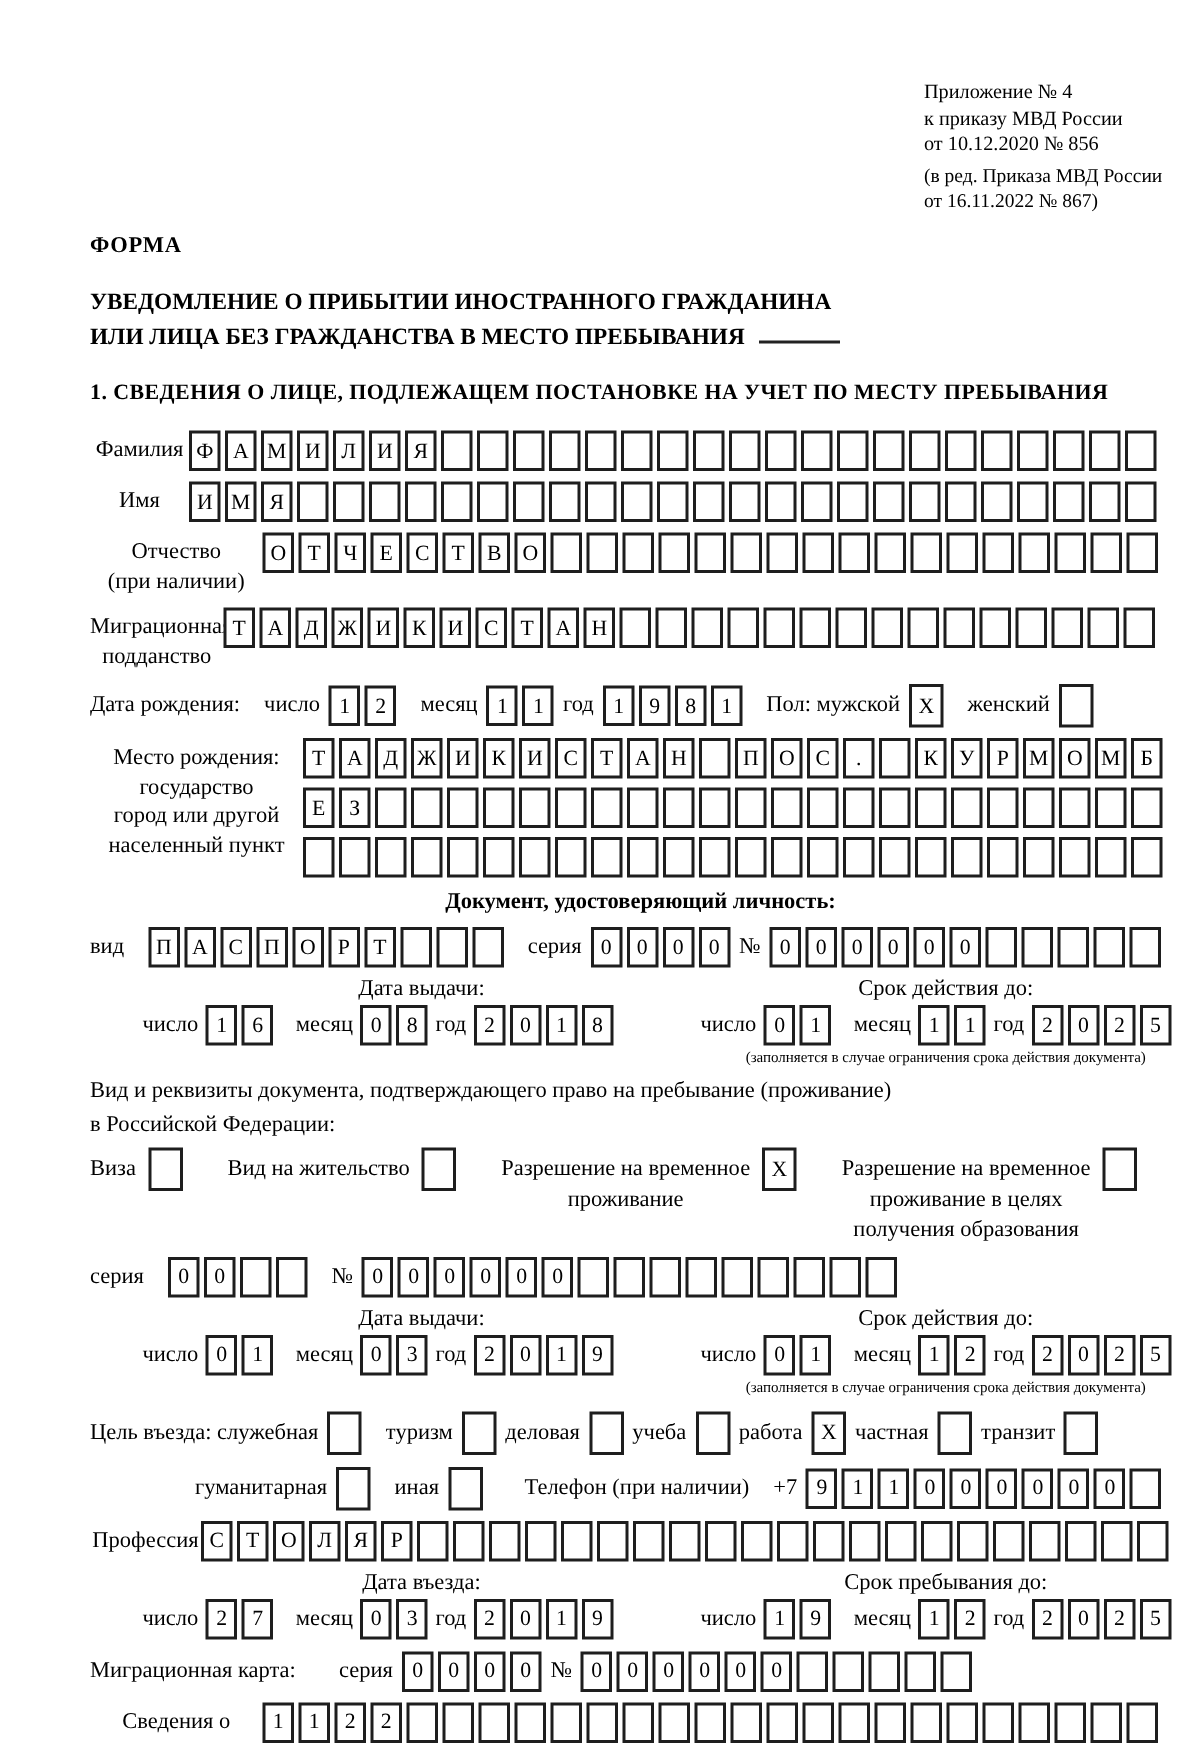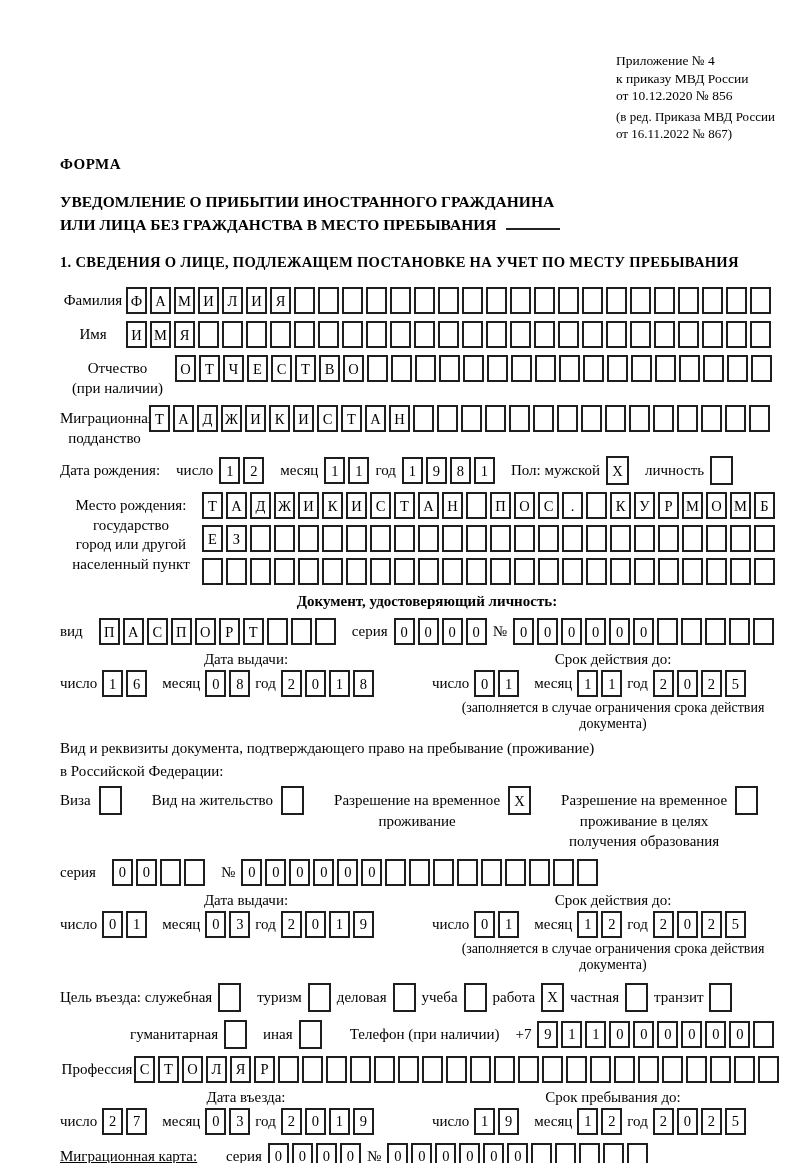--- a/index.html
+++ b/index.html
@@ -12,37 +12,37 @@
   .pre { white-space: pre-line; }
   .hdr-ed { margin-top:4px; font-size:13px; }
   .forma { padding-right:34px; font-weight:bold; margin-top:14px; letter-spacing:.5px; }
 
   .title { font-weight:bold; font-size:15.5px; margin-top:18px; line-height:1.45; padding-right:10px;}
   .title-underline { display:inline-block; width:54px; border-bottom:2px solid #222; height:14px; margin-left:10px; }
   .sec-head { font-weight:bold; font-size:14.6px; margin-top:18px; letter-spacing:.3px; }
 
   .row { display:flex; align-items:flex-start; margin-top:7px;text-align:center; }
   .lbl { flex:0 0 auto; line-height:1.3; padding-top:4px; }
-  .w66 { width:66px; } .w115 { width:115px; } .w89 { width:89px; } .w142 { width:142px; } .w150 { width:150px;text-decoration:underline; }
+  .w66 { width:66px; } .w115 { width:115px; } .w89 { width:89px; } .w142 { width:142px; } .w150 { width:150px; }
   .cells { display:inline-flex; gap:3px; vertical-align:middle; flex-wrap:nowrap; }
   .cell { width:21px; height:27px; border:2px solid #1e1e1e; display:inline-flex; align-items:center;
           justify-content:center; font-size:14.5px; flex:0 0 auto; background:#fff; line-height:1; }
   .cellcol { display:flex; flex-direction:column; gap:6px; }
 
   .inline-row { display:flex; align-items:center; margin-top:8px; flex-wrap:nowrap; }
   .inline-row > * { margin-right:6px; }
   .gap-l { margin-left:10px; }
   .center-b { text-align:center; font-weight:bold; margin-top:8px; }
 
   .two-col { display:flex; margin-top:6px; }
-  .col-left { width:372px; } .col-right { flex:1; }
+  .col-left { width:372px;margin-left:35px; } .col-right { flex:1; }
   .dg-head { text-align:center; margin-bottom:2px; }
   .dg { display:flex; align-items:center; }
   .dg > * { margin-right:5px; }
-  .note { font-size:14px; text-align:center; margin-top:3px; }
+  .note { font-size:10px; text-align:center; margin-top:3px; }
 
   .opts { display:flex; align-items:flex-start; margin-top:6px;gap:16px; }
   .opt { display:flex; align-items:flex-start; margin-right:14px; }
   .opt .olbl { text-align:center; line-height:1.35; padding-top:4px; margin-right:8px; }
   .checkbox { width:23px; height:29px; }
 </style>
 </head>
 <body>
 
 <div class="page">
@@ -208,21 +208,21 @@
       </span>
     <span>год</span>
     <span class="cells">
         <span class="cell">1</span>
         <span class="cell">9</span>
         <span class="cell">8</span>
         <span class="cell">1</span>
       </span>
     <span class="gap-l">Пол: мужской</span>
     <span class="cell checkbox">X</span>
-    <span class="gap-l">личность</span>
+    <span class="gap-l">женский</span>
     <span class="cell checkbox"></span>
   </div>
 
   <div class="row">
     <div class="lbl w142 pre">Место рождения:
 государство
 город или другой
 населенный пункт</div>
     <div class="cellcol">
       <span class="cells">

